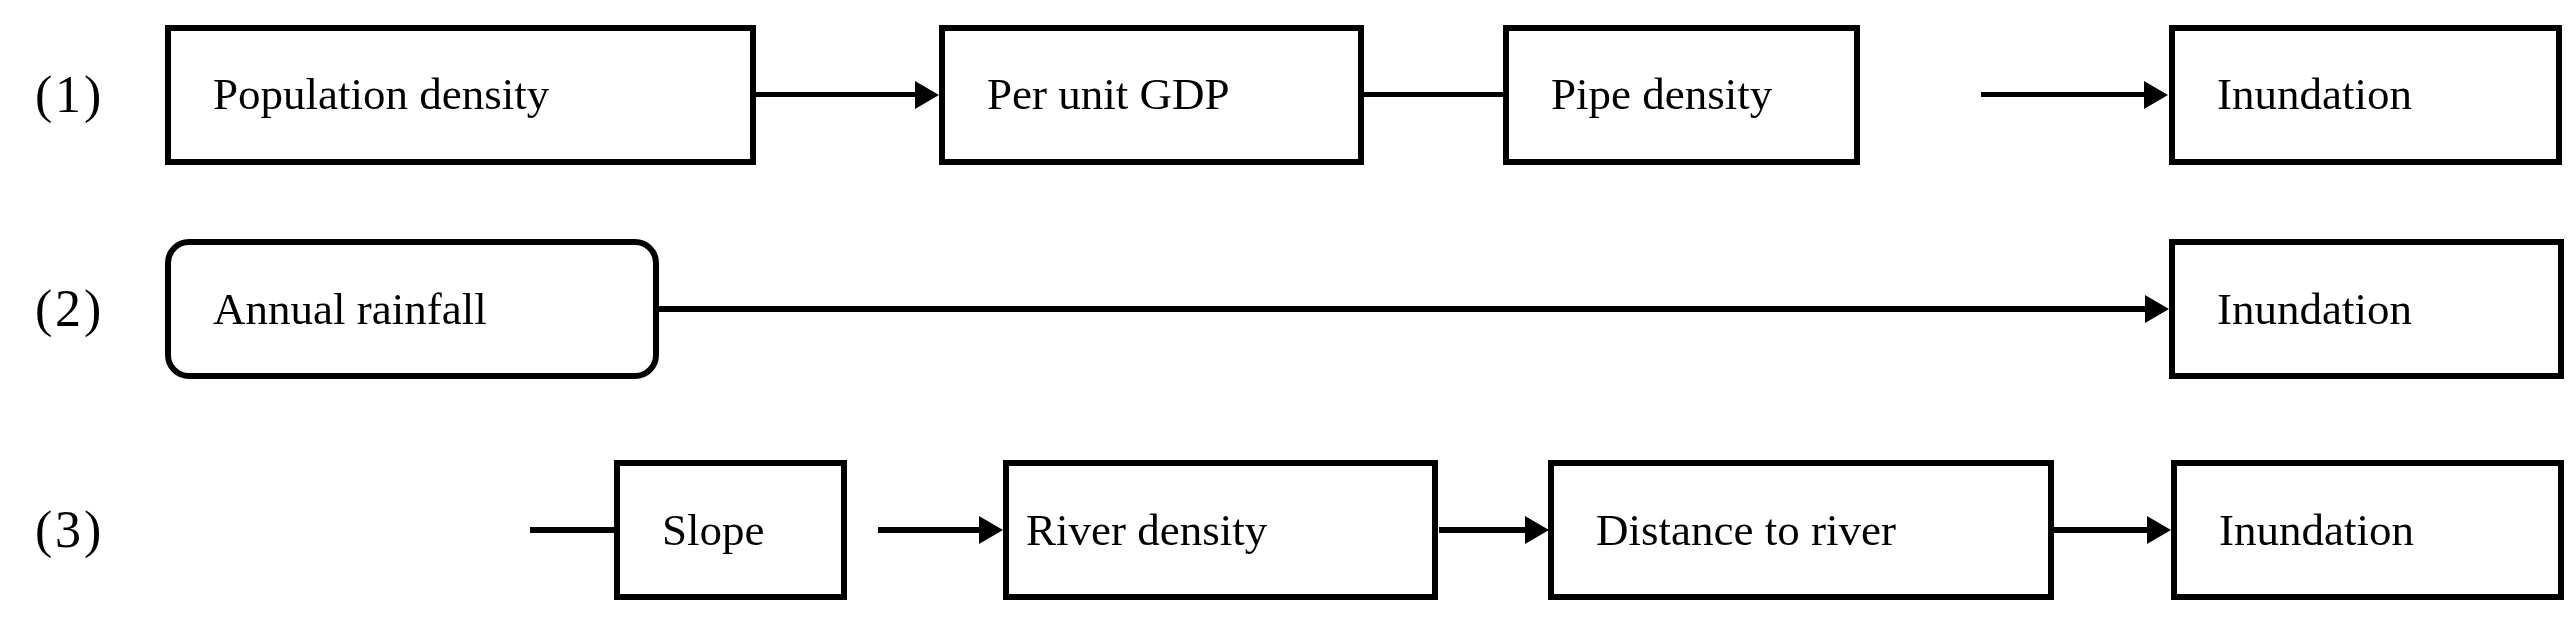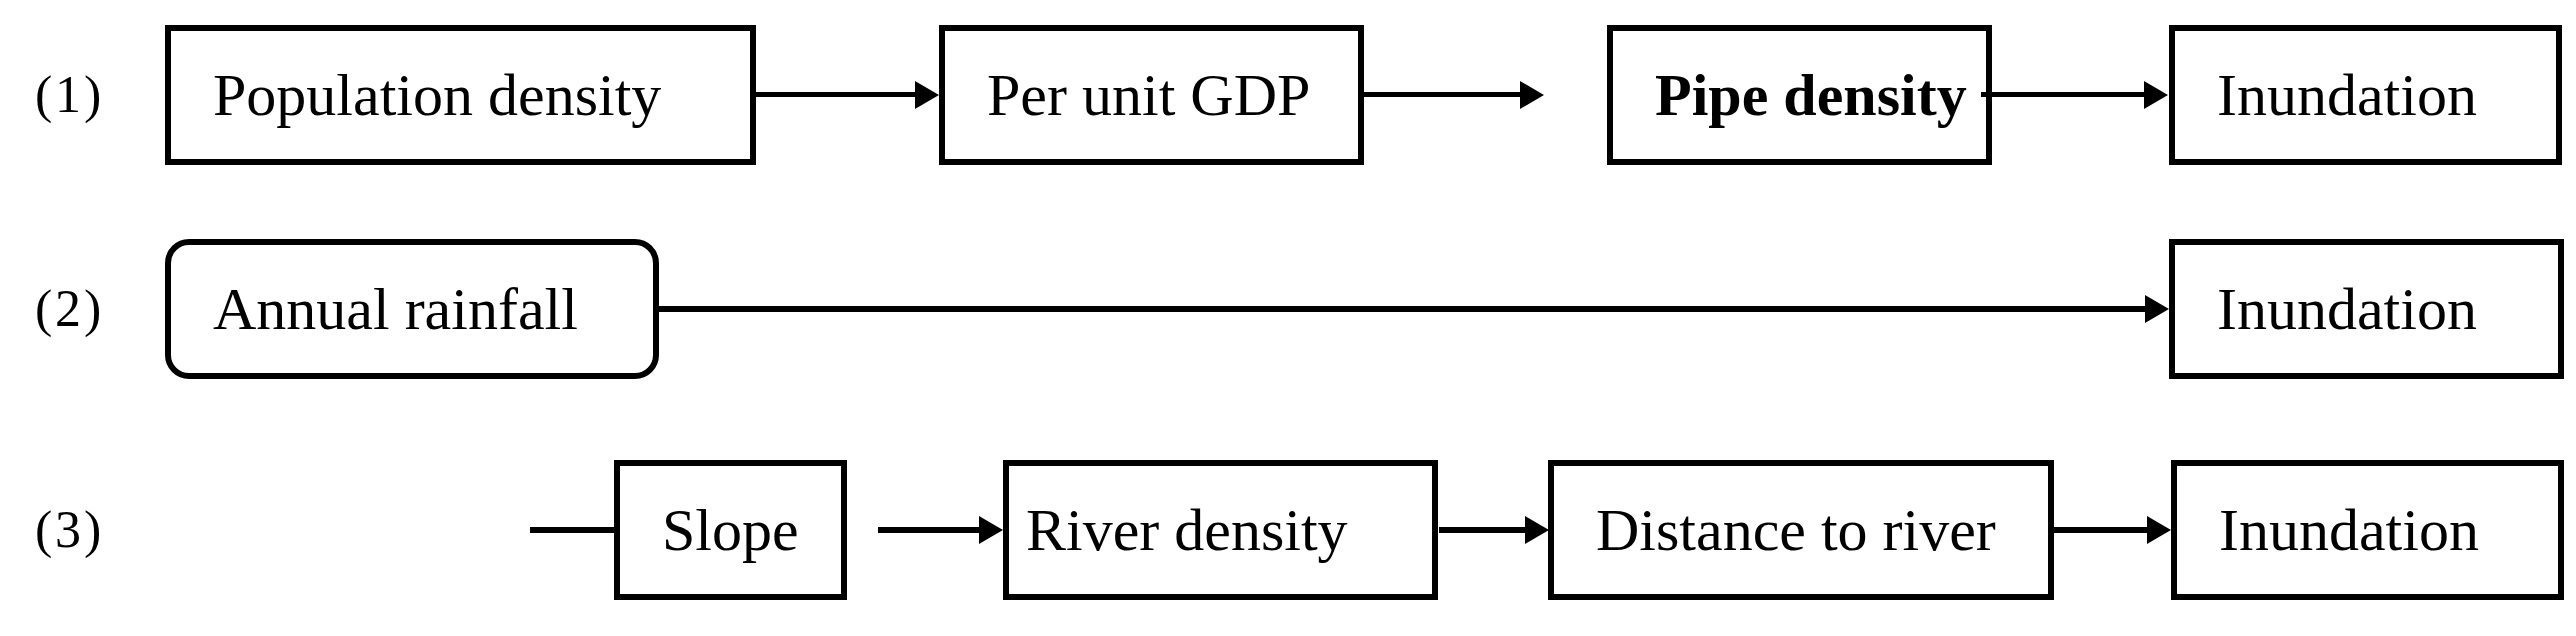--- a/index.html
+++ b/index.html
@@ -36,21 +36,21 @@
   .node {
     position: absolute;
     top: 0;
     height: 140px;
     box-sizing: border-box;
     border: 6.3px solid #000000;
     background: #ffffff;
     display: flex;
     align-items: center;
     padding-left: 42px;
-    font-size: 60px;
+    font-size: 45px;
     line-height: 1;
     white-space: nowrap;
   }
   .arrow {
     position: absolute;
     height: 28px;
     top: 56px; 
   }
   .arrow-line {
     position: absolute;
@@ -94,21 +94,21 @@
 
     <div class="node" style="left:939px; width:425px;">
       <span>Per unit GDP</span>
     </div>
 
     <div class="arrow" style="left:1363px; width:181px;">
       <div class="arrow-line"></div>
       <div class="arrow-head"></div>
     </div>
 
-    <div class="node" style="left:1607px; width:385px;font-weight:bold;">
+    <div class="node" style="left:1503px; width:357px;">
       <span>Pipe density</span>
     </div>
 
     <div class="arrow" style="left:1981px; width:187px;">
       <div class="arrow-line"></div>
       <div class="arrow-head"></div>
     </div>
 
     <div class="node" style="left:2169px; width:393px;">
       <span>Inundation</span>

